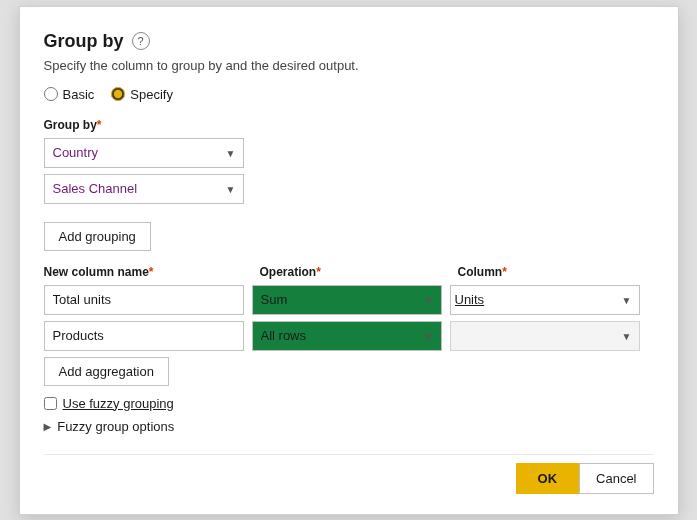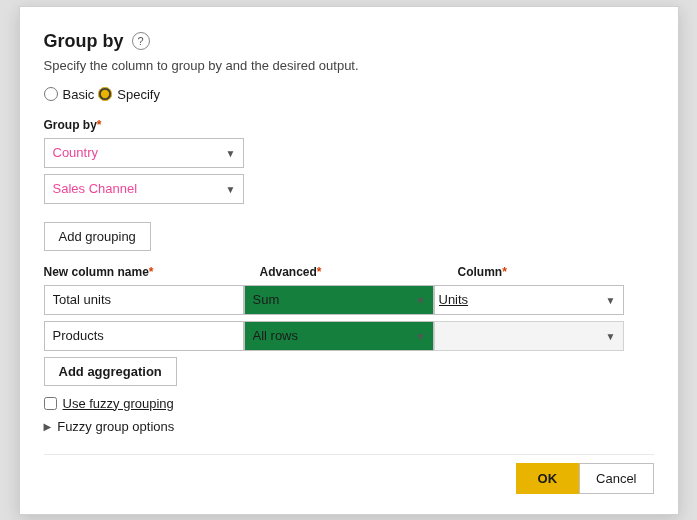--- a/index.html
+++ b/index.html
@@ -46,21 +46,21 @@
       cursor: pointer;
       flex-shrink: 0;
     }
     .subtitle {
       font-size: 13px;
       color: #444;
       margin-bottom: 14px;
     }
     .radio-row {
       display: flex;
-      gap: 4px;
+      gap: 17px;
       margin-bottom: 16px;
     }
     .radio-option {
       display: flex;
       align-items: center;
       gap: 5px;
       cursor: pointer;
     }
     .radio-option input[type="radio"] {
       accent-color: #e8b400;
@@ -85,21 +85,21 @@
       display: inline-block;
       width: 200px;
       margin-bottom: 6px;
     }
     .select-wrapper select {
       width: 100%;
       padding: 6px 28px 6px 8px;
       border: 1px solid #c0c0c0;
       background: #fff;
       font-size: 13px;
-      color: #ec4899;
+      color: #701a75;
       appearance: none;
       cursor: pointer;
       height: 30px;
     }
     .chevron-icon {
       position: absolute;
       right: 8px;
       top: 50%;
       transform: translateY(-50%);
       pointer-events: none;
@@ -126,20 +126,21 @@
       font-size: 12px;
       font-weight: 600;
       color: #1a1a1a;
     }
     .col-name { width: 200px; }
     .col-op { width: 190px; margin-left: 8px; }
     .col-col { width: 190px; margin-left: 0; }
     .agg-row {
       display: flex;
       align-items: center;
+      gap: 8px;
       margin-bottom: 6px;
     }
     .text-input {
       width: 200px;
       height: 30px;
       padding: 5px 8px;
       border: 1px solid #c0c0c0;
       font-size: 13px;
       color: #1a1a1a;
       background: #fff;
@@ -182,21 +183,20 @@
     .add-agg-btn {
       display: inline-flex;
       align-items: center;
       padding: 6px 14px;
       border: 1px solid #c0c0c0;
       background: #fff;
       font-size: 13px;
       color: #1a1a1a;
       cursor: pointer;
       margin-bottom: 10px;
-      font-weight: bold;
     }
     .fuzzy-check-row {
       display: flex;
       align-items: center;
       gap: 6px;
       margin-bottom: 8px;
       text-decoration: underline;
     }
     .fuzzy-check-row input[type="checkbox"] {
       width: 13px;
@@ -283,21 +283,21 @@
     </div>
   </div>
 
   <button class="add-grouping-btn">Add grouping</button>
 
   <div class="aggregation-header">
     <div class="col-label col-name">
       <span>New column name</span><span class="required-star">*</span>
     </div>
     <div class="col-label col-op">
-      <span>Advanced</span><span class="required-star">*</span>
+      <span>Operation</span><span class="required-star">*</span>
     </div>
     <div class="col-label col-col">
       <span>Column</span><span class="required-star">*</span>
     </div>
   </div>
 
   <div class="agg-row">
     <input type="text" class="text-input" value="Total units" style="">
     <div class="op-select-wrapper">
       <select>

